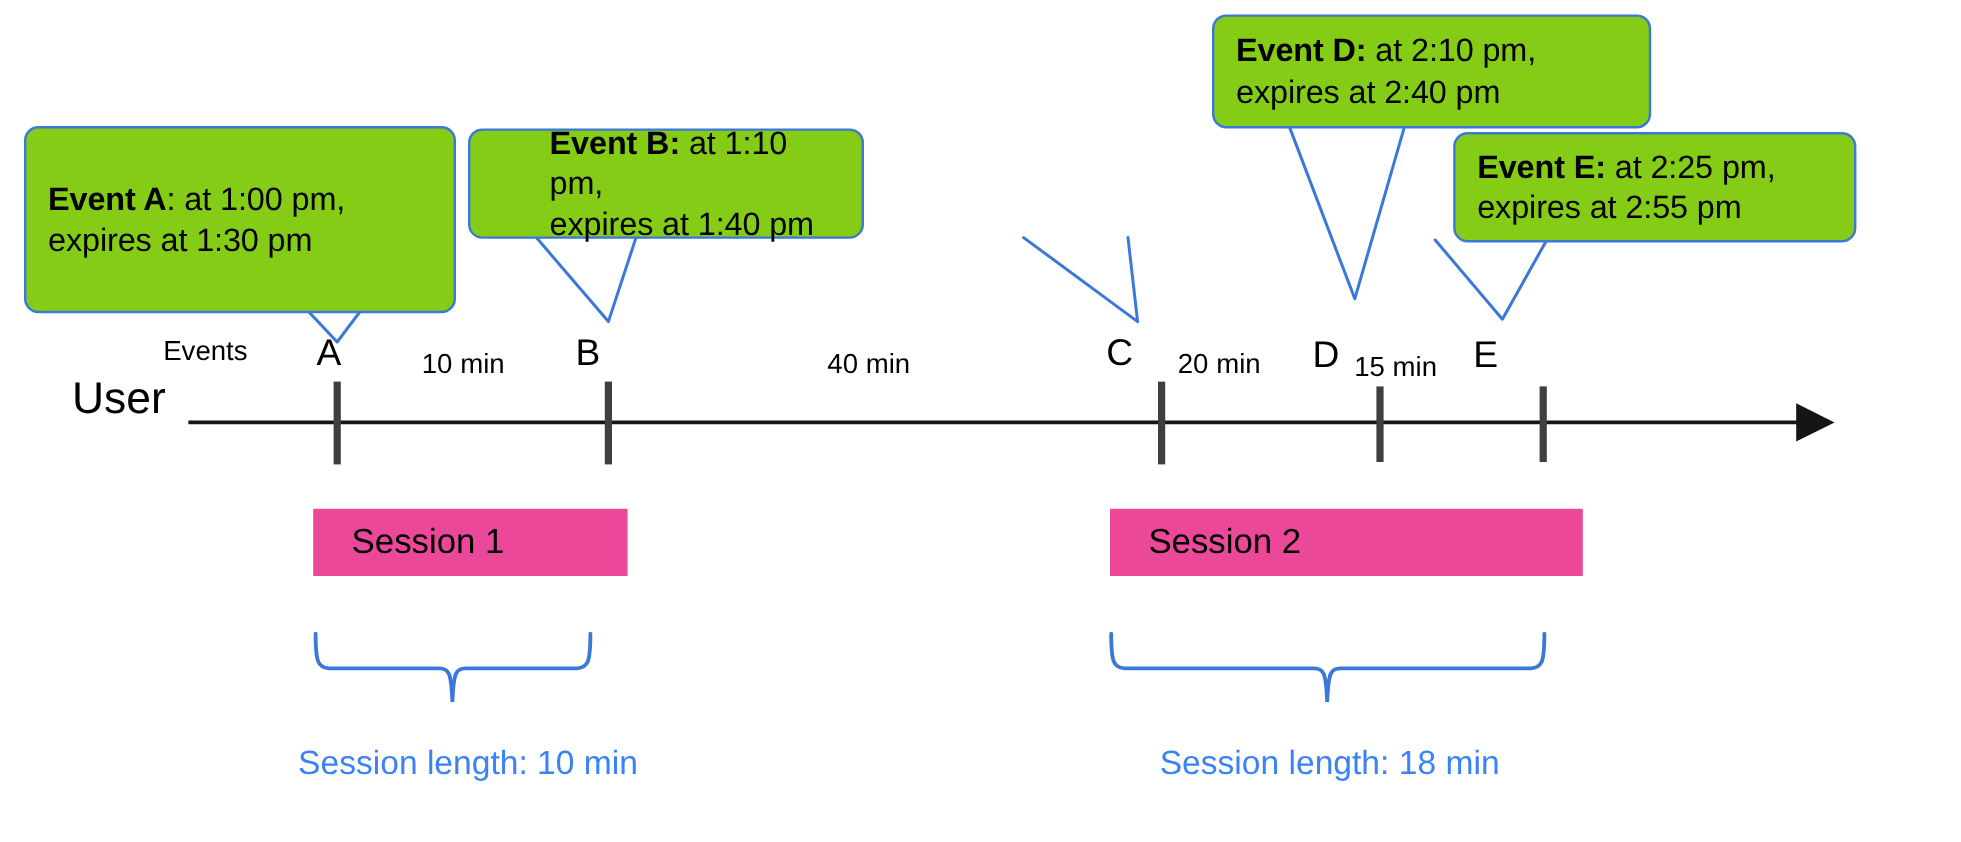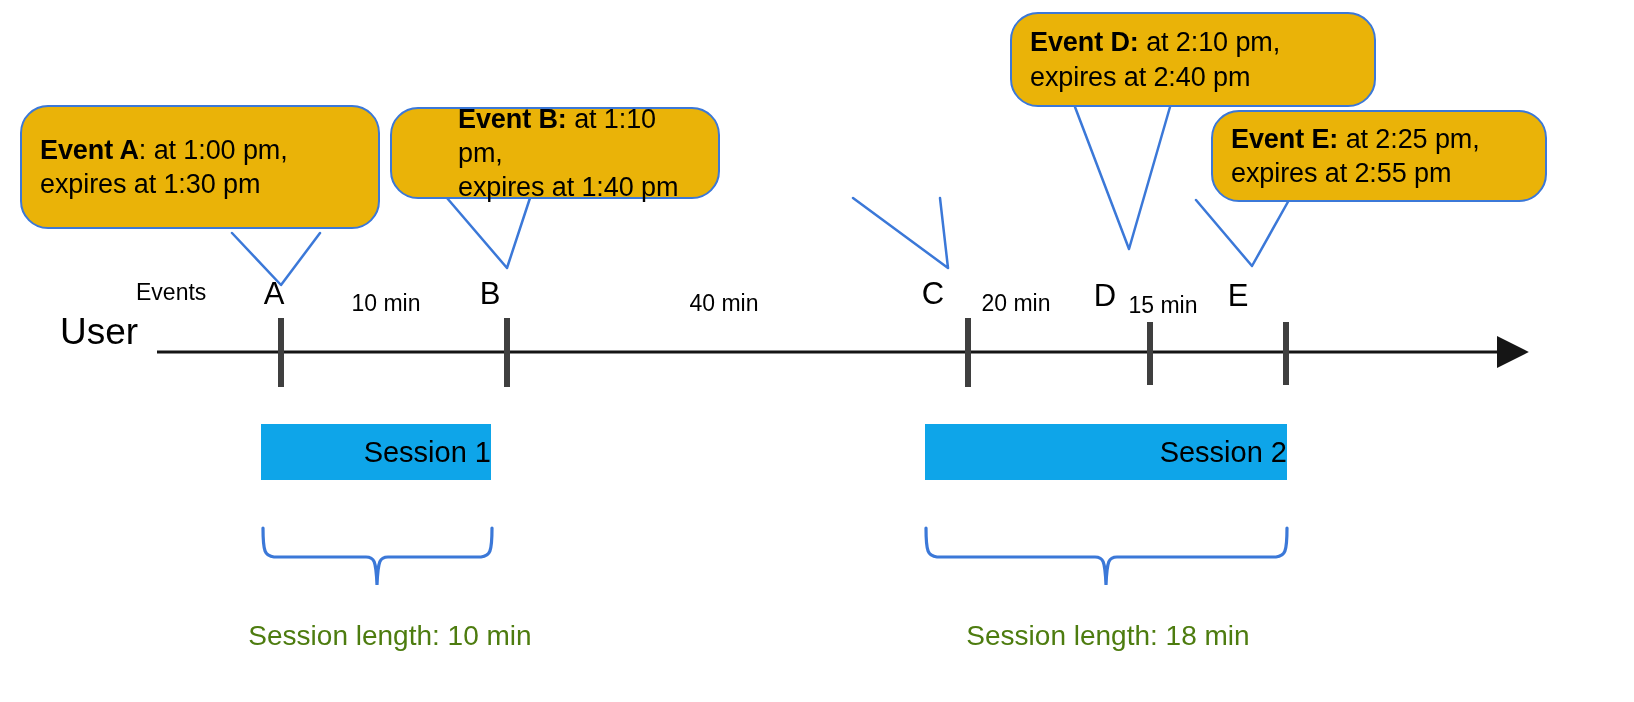--- a/index.html
+++ b/index.html
@@ -10,22 +10,22 @@
     color:#000000;
     overflow:hidden;
   }
   #stage{position:relative;width:1634px;height:702px;}
 
   
   .callout{
     position:absolute;
     box-sizing:border-box;
     border:2.5px solid #3b78d8;
-    border-radius:28px;
-    background:#eab308;
+    border-radius:12px;
+    background:#84cc16;
     display:flex;
     align-items:center;
     z-index:5;
   }
   .callout .txt{
     font-size:27px;
     line-height:1.26;
     letter-spacing:-0.1px;
     padding:0 18px;
     white-space:pre-line;
@@ -62,37 +62,38 @@
     font-size:23px;
     color:#000;
     text-align:right;
     white-space:nowrap;
     transform:translateX(-50%);
   }
 
   
   .session-bar{
     position:absolute;
-    background:#0ea5e9;
+    background:#ec4899;
     display:flex;
     align-items:center;
-    justify-content:flex-end;
+    justify-content:flex-start;
     z-index:4;
+    padding-left:32px;
   }
   .session-bar span{
     font-size:29px;
     color:#000;
     white-space:nowrap;
   }
 
   
   .session-caption{
     position:absolute;
     font-size:28px;
-    color:#4d7c0f;
+    color:#3b82f6;
     white-space:nowrap;
     text-align:left;
     transform:translateX(-50%);
   }
 </style>
 </head>
 <body>
 
 <div id="stage">
 
@@ -121,21 +122,21 @@
     <line x1="1150" y1="322" x2="1150" y2="385" stroke="#3f3f3f" stroke-width="6"></line>
     <line x1="1286" y1="322" x2="1286" y2="385" stroke="#3f3f3f" stroke-width="6"></line>
 
     <path d="M263,528 C263,552 265,556 274,557 L366,557 C374,557 376,560 377,585
              C378,560 380,557 388,557 L481,557 C490,556 492,552 492,528" fill="none" stroke="#3b78d8" stroke-width="3.2" stroke-linecap="round"></path>
 
     <path d="M926,528 C926,552 928,556 937,557 L1095,557 C1103,557 1105,560 1106,585
              C1107,560 1109,557 1117,557 L1276,557 C1285,556 1287,552 1287,528" fill="none" stroke="#3b78d8" stroke-width="3.2" stroke-linecap="round"></path>
   </svg>
 
-  <div class="callout" style="left:20px;top:105px;width:360px;height:124px;">
+  <div class="callout" style="left:20px;top:105px;width:360px;height:156px;">
     <div class="txt"><span class="lead">Event A</span><span>: </span><span>at 1:00 pm,
 expires at 1:30 pm</span></div>
   </div>
 
   <div class="callout" style="left:390px;top:107px;width:330px;height:92px;padding-left:48px;">
     <div class="txt"><span class="lead">Event B:</span><span> </span><span>at 1:10 pm,
 expires at 1:40 pm</span></div>
   </div>
 
 

